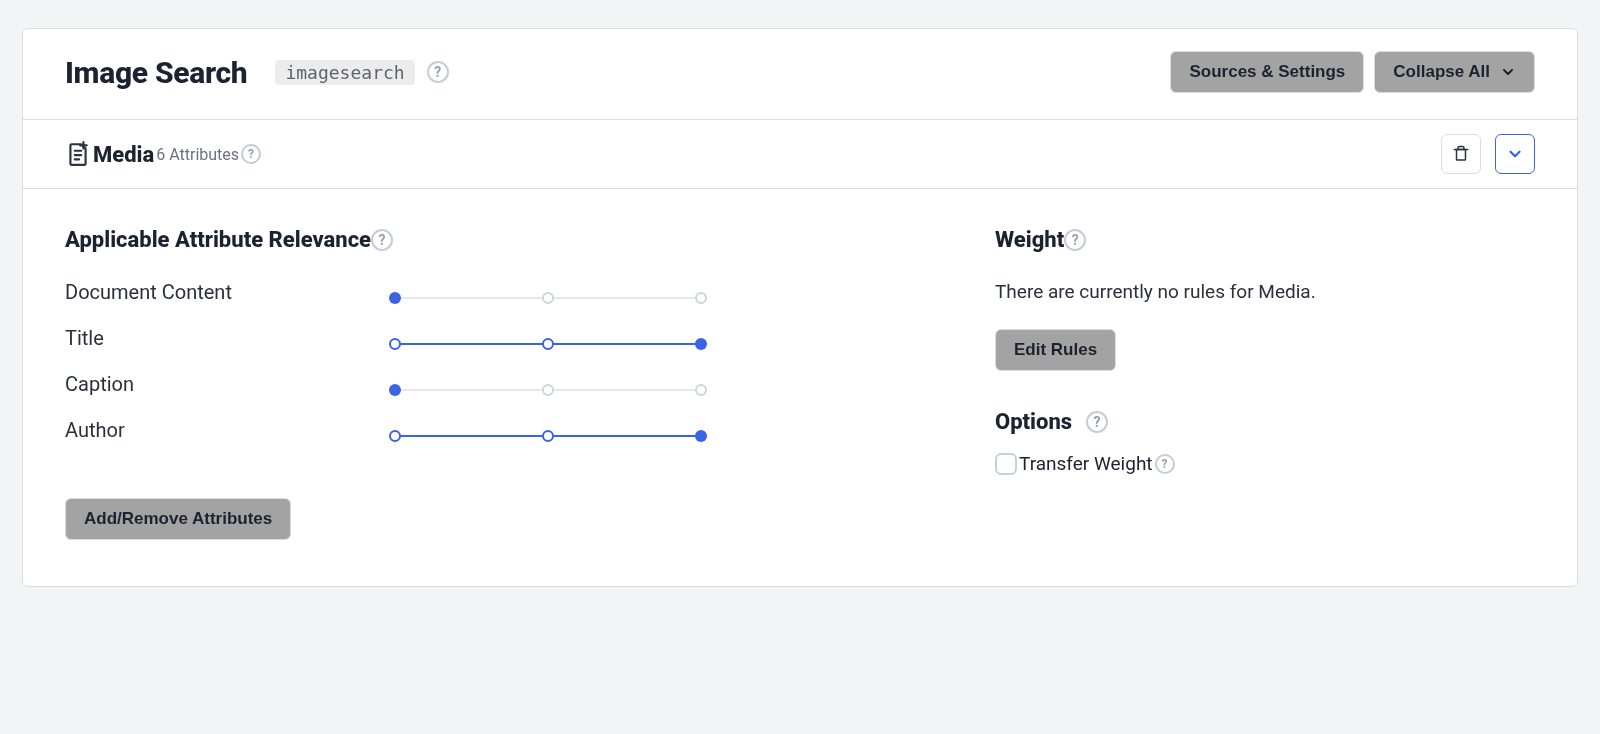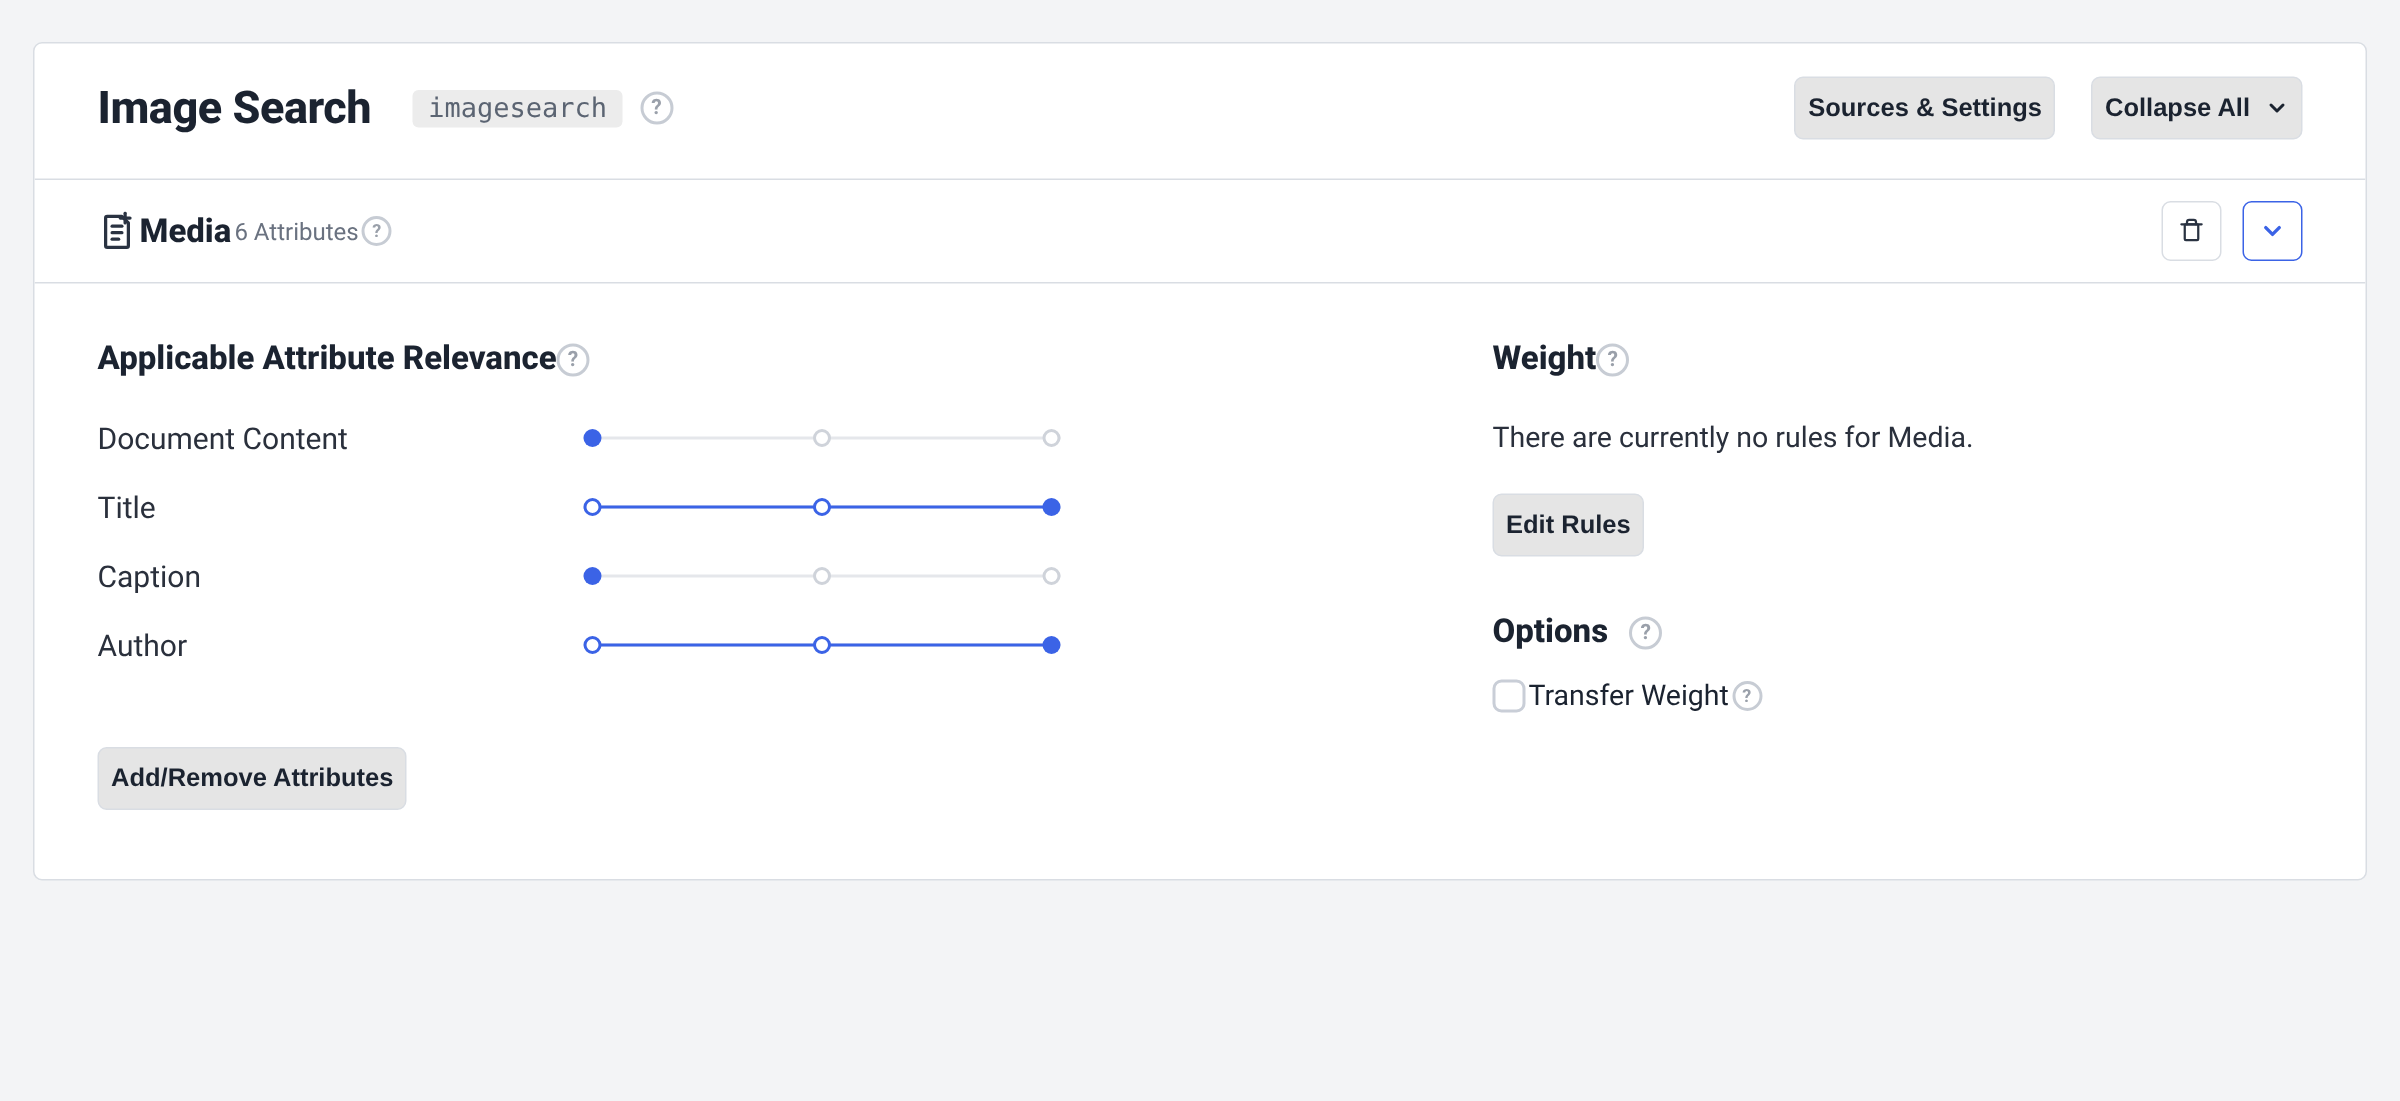--- a/index.html
+++ b/index.html
@@ -54,26 +54,26 @@
   .help{
     width:22px;height:22px;border-radius:50%;
     border:2px solid #c7ccd4;color:#9aa0aa;
     display:inline-flex;align-items:center;justify-content:center;
     font-weight:700;font-size:14px;line-height:1;
     user-select:none;
   }
   .help.small{width:20px;height:20px;font-size:12px;border-width:2px;}
   .spacer{flex:1;}
   .btn{
-    background:#e5e5e5;border:1px solid var(--border);
-    border-radius:6px;padding:10px 8px;font-weight:700;
+    background:#a3a3a3;border:1px solid var(--border);
+    border-radius:6px;padding:10px 18px;font-weight:700;
     font-size:17px;color:var(--text);cursor:pointer;
     display:inline-flex;align-items:center;gap:10px;
   }
-  .btn + .btn{margin-left:24px;}
+  .btn + .btn{margin-left:10px;}
   .chev{width:16px;height:16px;display:inline-block;}
   .section-bar{
     display:flex;align-items:center;gap:2px;
     padding:14px 42px;border-bottom:1px solid var(--border);
   }
   .doc-icon{width:26px;height:26px;display:inline-block;color:#2a3342;}
   .section-name{font-size:22px;font-weight:800;}
   .section-count{color:#6a7280;font-size:16px;}
   .icon-btn{
     width:40px;height:40px;border:1px solid var(--border);
@@ -84,21 +84,21 @@
   .icon-btn svg{width:18px;height:18px;}
   .icon-btn + .icon-btn{margin-left:12px;}
   .content{
     display:flex;gap:60px;padding:38px 42px 46px 42px;
     position:relative;
   }
   .col{flex:1;min-width:0;}
   .col-right{flex:0 0 540px;}
   .h2{font-size:22px;font-weight:800;display:flex;align-items:center;gap:0;margin:0 0 28px 0;}
   .attr-list{display:flex;flex-direction:column;gap:22px;}
-  .attr-row{display:flex;align-items:center;gap:24px;}
+  .attr-row{display:flex;align-items:flex-end;gap:24px;}
   .attr-label{width:296px;font-size:20px;color:#2a303c;}
   .slider{position:relative;height:12px;flex:0 0 326px;}
   .track{position:absolute;top:5px;left:4px;right:4px;height:2px;background:var(--light);}
   .track-fill{position:absolute;top:5px;height:2px;background:var(--blue);} 
   .node{position:absolute;top:0;width:12px;height:12px;border-radius:50%;}
   .node.hollow{background:#fff;border:2px solid var(--blue);} 
   .node.hollow-grey{background:#fff;border:2px solid var(--grey-dot);} 
   .node.solid{background:var(--blue);} 
   .rules-empty{font-size:19px;color:#2a303c;margin:0 0 26px 0;}
   .sub{font-size:22px;font-weight:800;display:flex;align-items:center;gap:14px;margin:38px 0 18px 0;}

